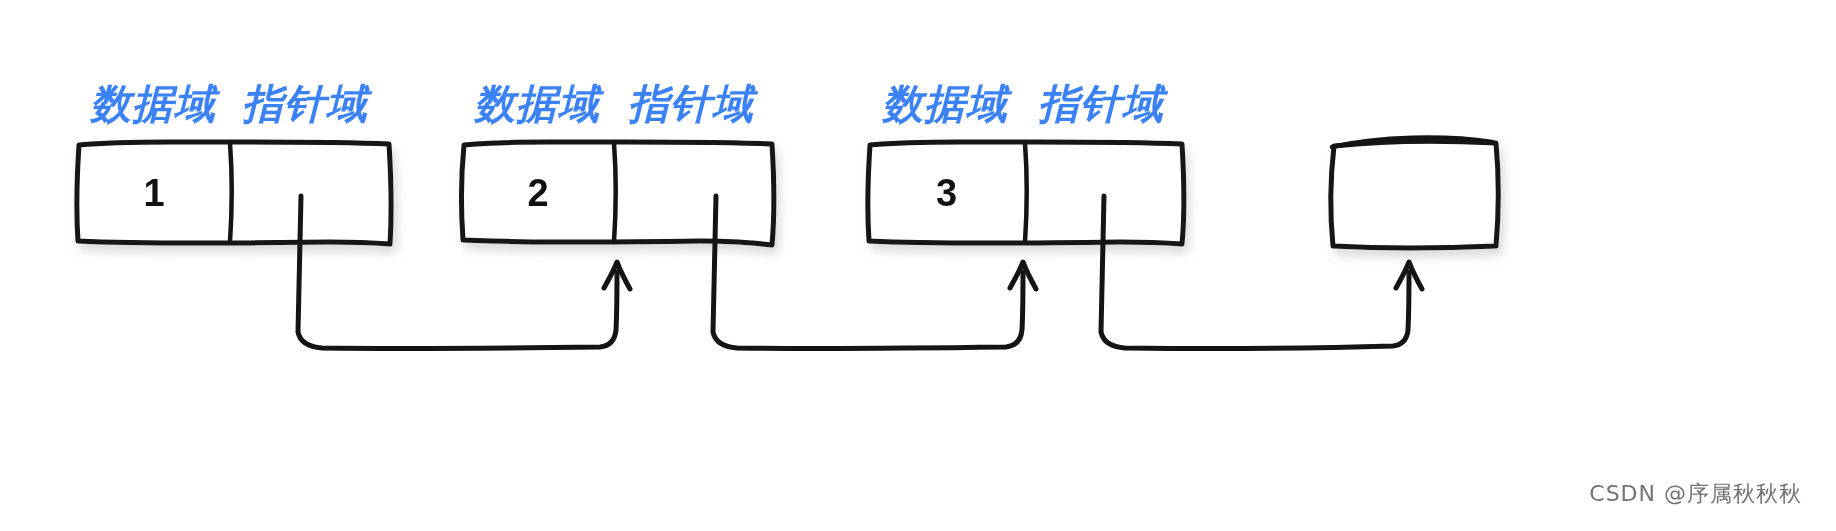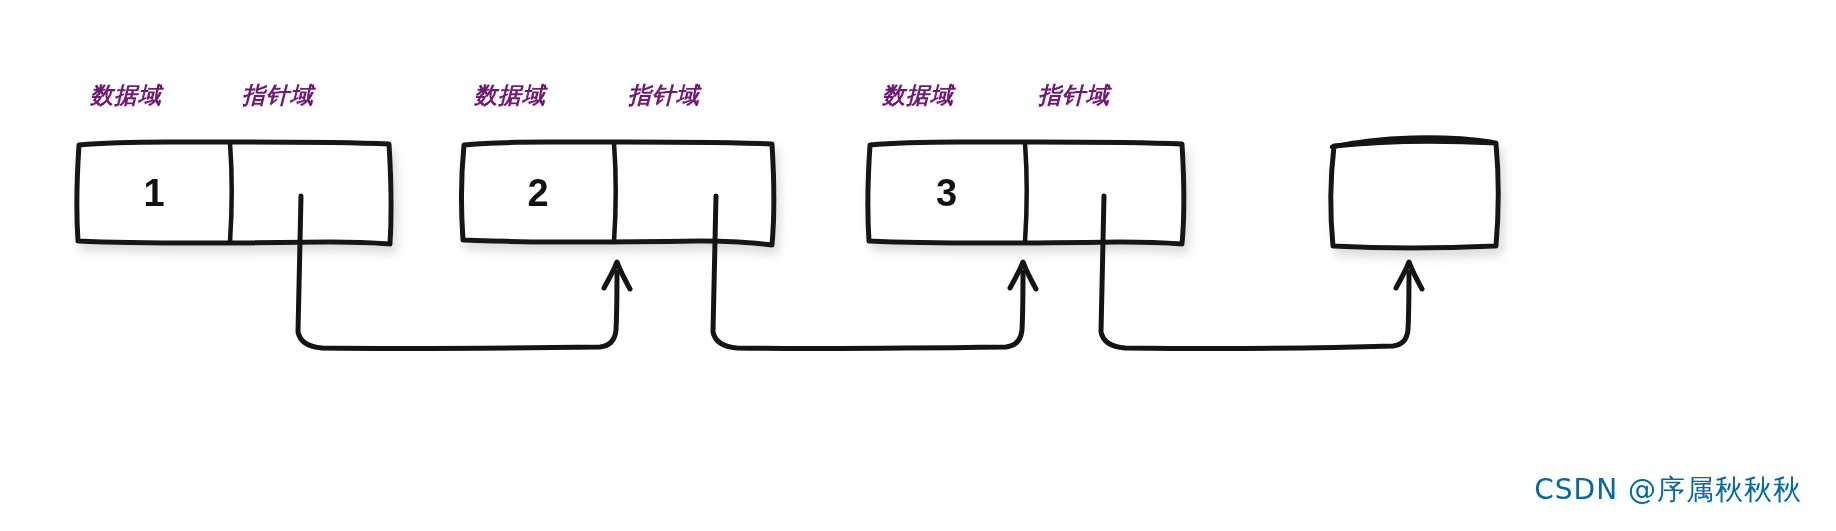--- a/index.html
+++ b/index.html
@@ -22,23 +22,23 @@
     left: 0;
     top: 0;
     width: 1836px;
     height: 531px;
   }
   .field-label {
     position: absolute;
     font-family: "DejaVu Sans", "Liberation Sans", sans-serif;
     font-weight: bold;
     font-style: italic;
-    font-size: 23px;
+    font-size: 41px;
     line-height: 1;
-    color: #701a75;
+    color: #3b82f6;
     white-space: nowrap;
     letter-spacing: 1px;
   }
   .node-value {
     position: absolute;
     font-family: "Liberation Sans", "DejaVu Sans", sans-serif;
     font-weight: bold;
     font-size: 38px;
     color: #121212;
     white-space: nowrap;
@@ -51,22 +51,22 @@
     font-size: 36px;
     color: #121212;
     white-space: nowrap;
     text-align: center;
   }
   .watermark {
     position: absolute;
     right: 34px;
     bottom: 22px;
     font-family: "DejaVu Sans", "Liberation Sans", sans-serif;
-    font-size: 28px;
-    color: #0369a1;
+    font-size: 22px;
+    color: #737373;
     white-space: nowrap;
     letter-spacing: 1px;
   }
 </style>
 </head>
 <body>
 
 <div id="canvas">
 
   <svg id="diagram-svg" viewBox="0 0 1836 531">

